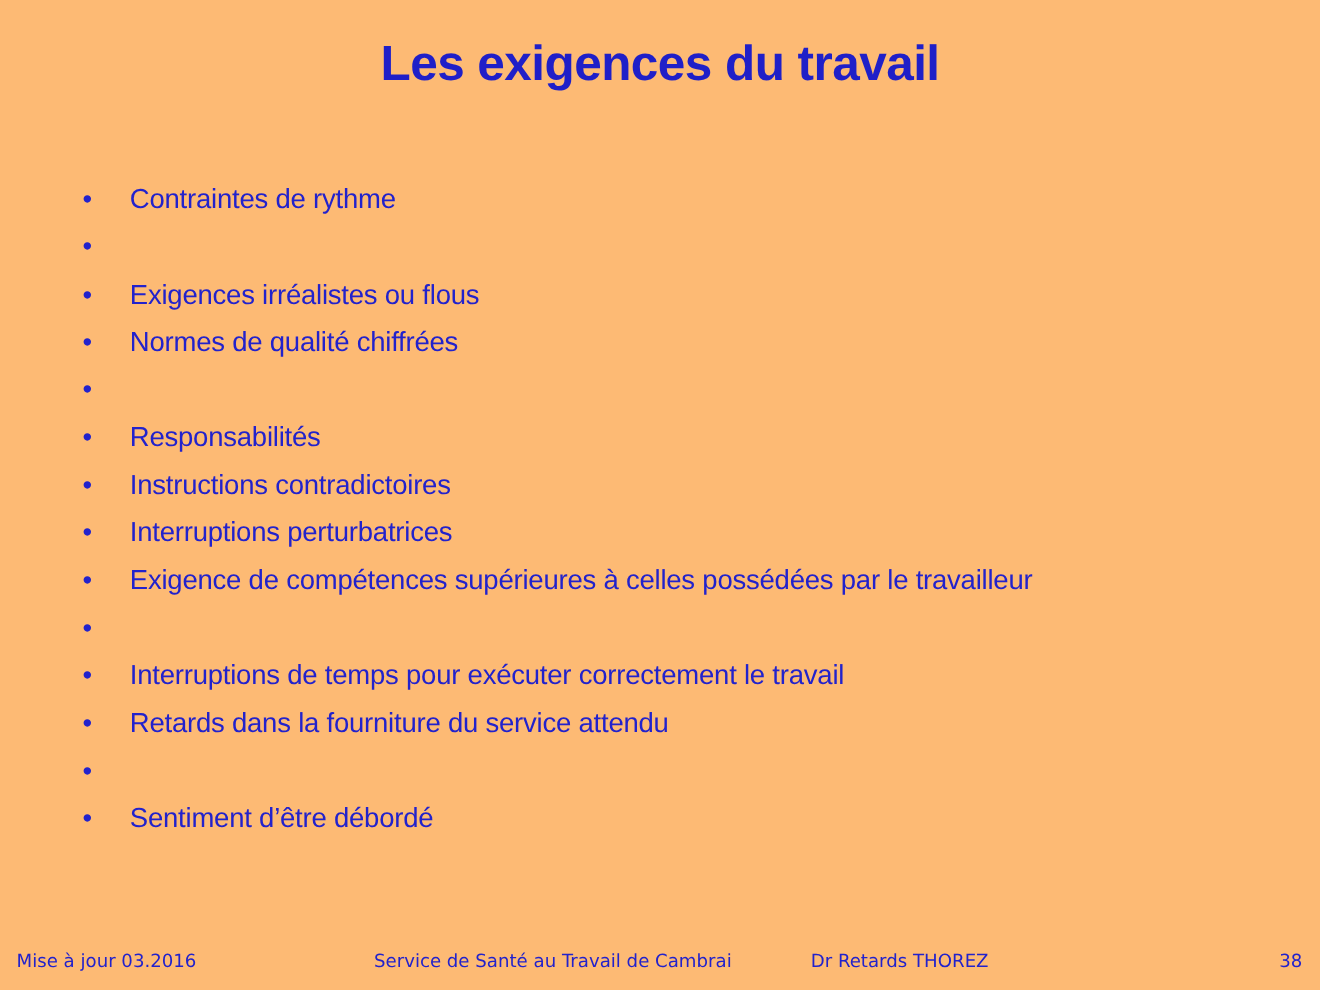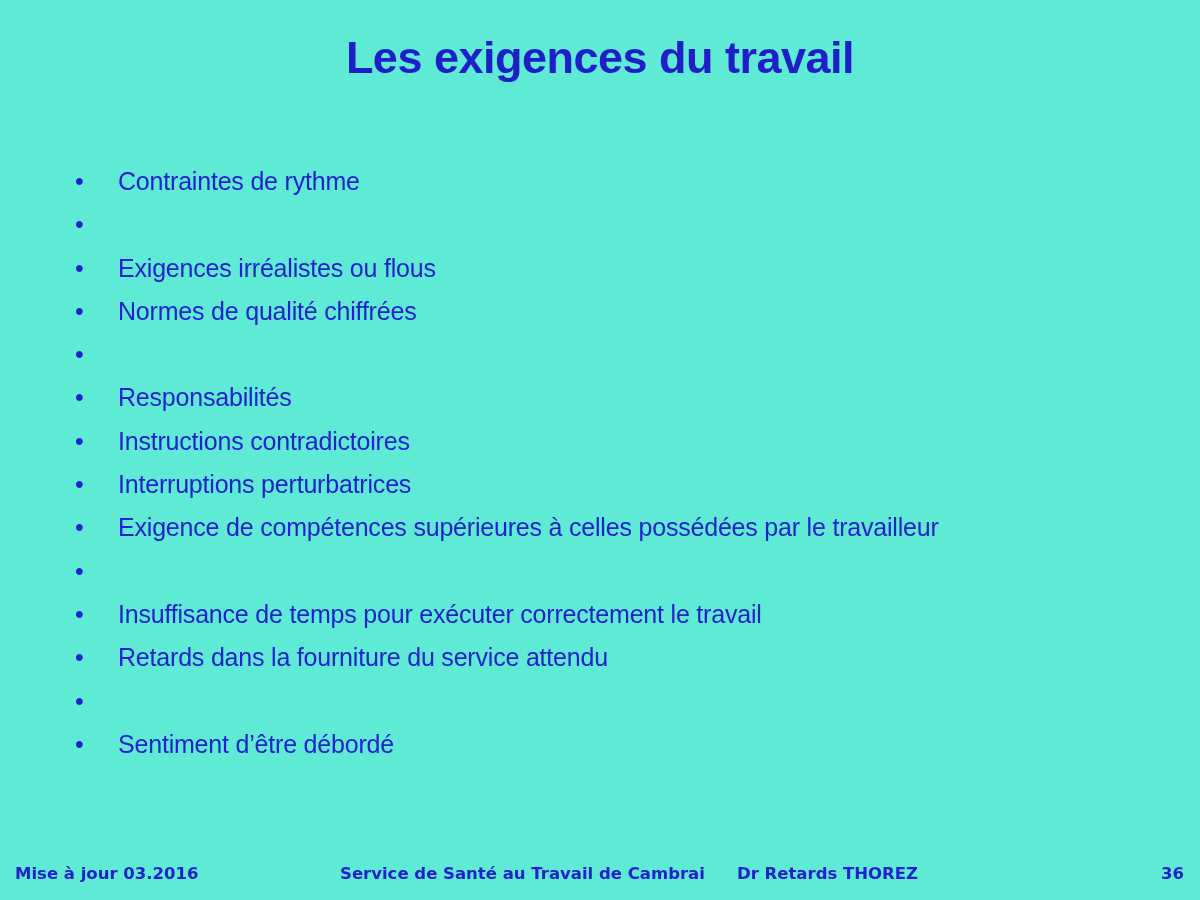--- a/index.html
+++ b/index.html
@@ -1,21 +1,21 @@
 <!DOCTYPE html>
 <html><head>
 <meta charset="utf-8">
 <style>
   * { margin: 0; padding: 0; box-sizing: border-box; }
   html, body { background: #ffffff; }
   .slide {
     position: relative;
     width: 1200px;
     height: 900px;
-    background: #5eead4;
+    background: #fdba74;
     overflow: hidden;
     font-family: "Liberation Sans", sans-serif;
   }
   .slide-title {
     position: absolute;
     top: 30px;
     left: 0;
     width: 1200px;
     text-align: center;
     font-size: 45px;
@@ -49,21 +49,20 @@
   }
   .footer {
     position: absolute;
     left: 0;
     top: 862px;
     width: 1200px;
     height: 26px;
     font-family: "DejaVu Sans", sans-serif;
     font-size: 16.5px;
     color: #2222cc;
-    font-weight: bold;
   }
   .footer span { position: absolute; top: 2px; white-space: nowrap; }
   .footer-updated { left: 15px; }
   .footer-org { left: 340px; }
   .footer-author { left: 737px; }
   .footer-page { right: 16px; }
 </style>
 </head>
 <body>
 
@@ -104,35 +103,35 @@
       </li>
     <li>
         <span class="bullet">•</span>
         <span>Exigence de compétences supérieures à celles possédées par le travailleur</span>
       </li>
     <li>
         <span class="bullet">•</span>
       </li>
     <li>
         <span class="bullet">•</span>
-        <span>Insuffisance de temps pour exécuter correctement le travail</span>
+        <span>Interruptions de temps pour exécuter correctement le travail</span>
       </li>
     <li>
         <span class="bullet">•</span>
         <span>Retards dans la fourniture du service attendu</span>
       </li>
     <li>
         <span class="bullet">•</span>
       </li>
     <li>
         <span class="bullet">•</span>
         <span>Sentiment d’être débordé</span>
       </li>
   </ul>
 
   <div class="footer">
     <span class="footer-updated">Mise à jour 03.2016</span>
     <span class="footer-org">Service de Santé au Travail de Cambrai</span>
     <span class="footer-author">Dr Retards THOREZ</span>
-    <span class="footer-page">36</span>
+    <span class="footer-page">38</span>
   </div>
 
 </div>
 
 </body></html>

